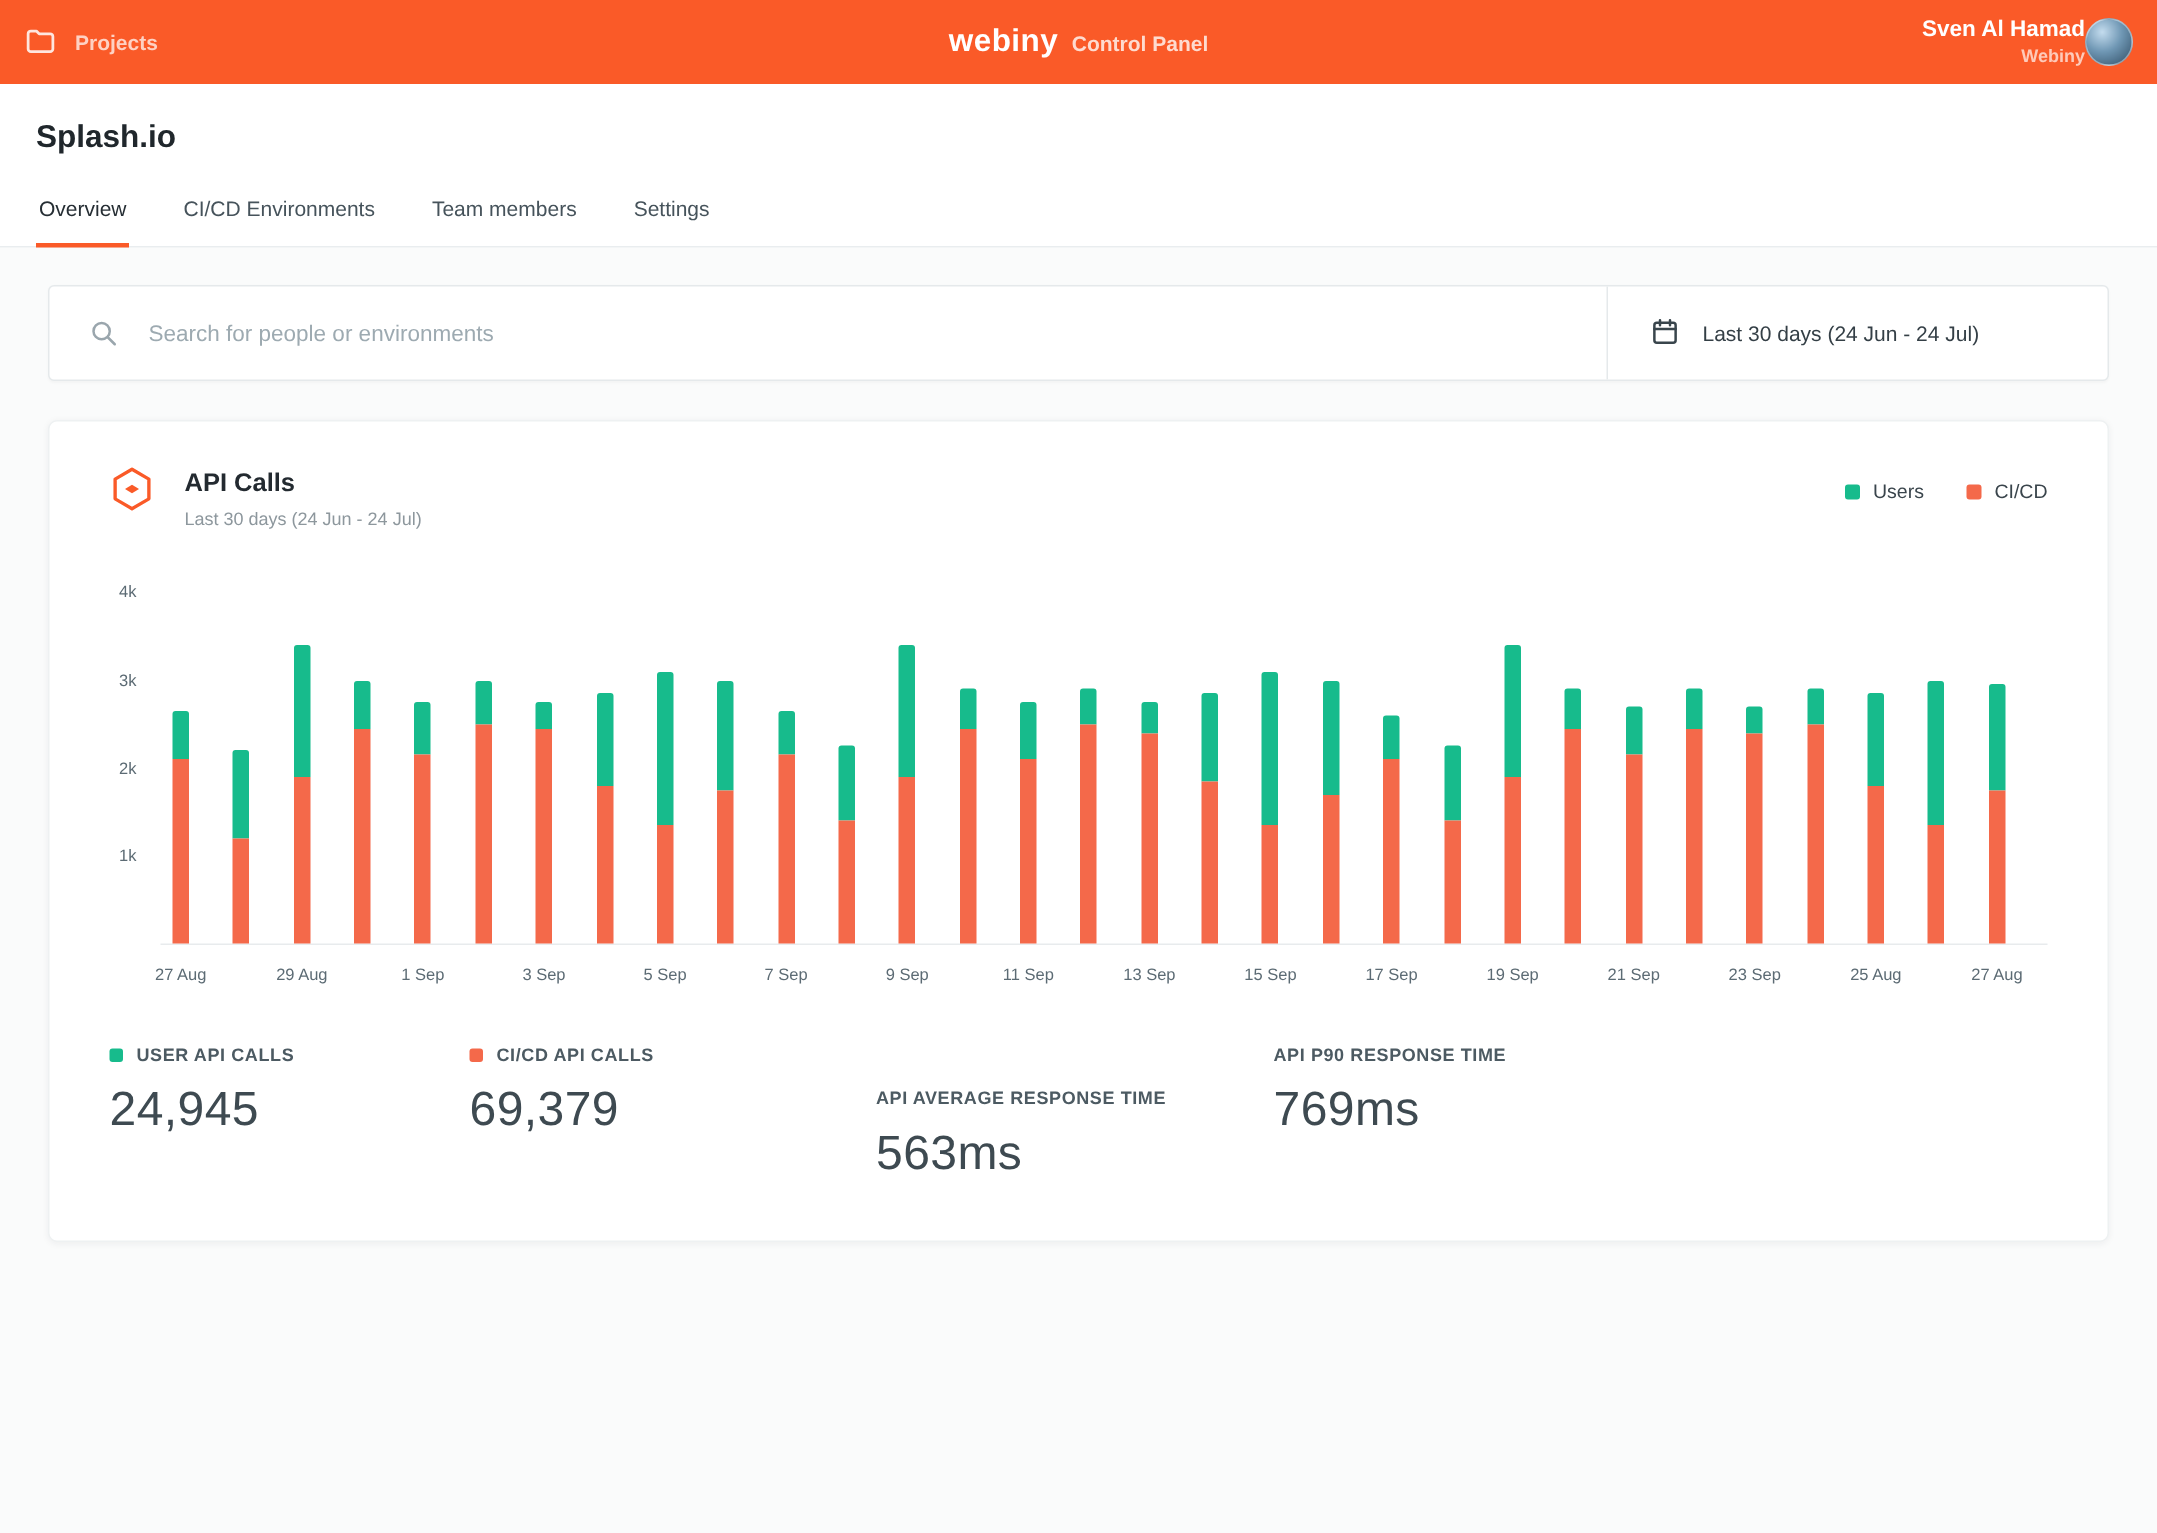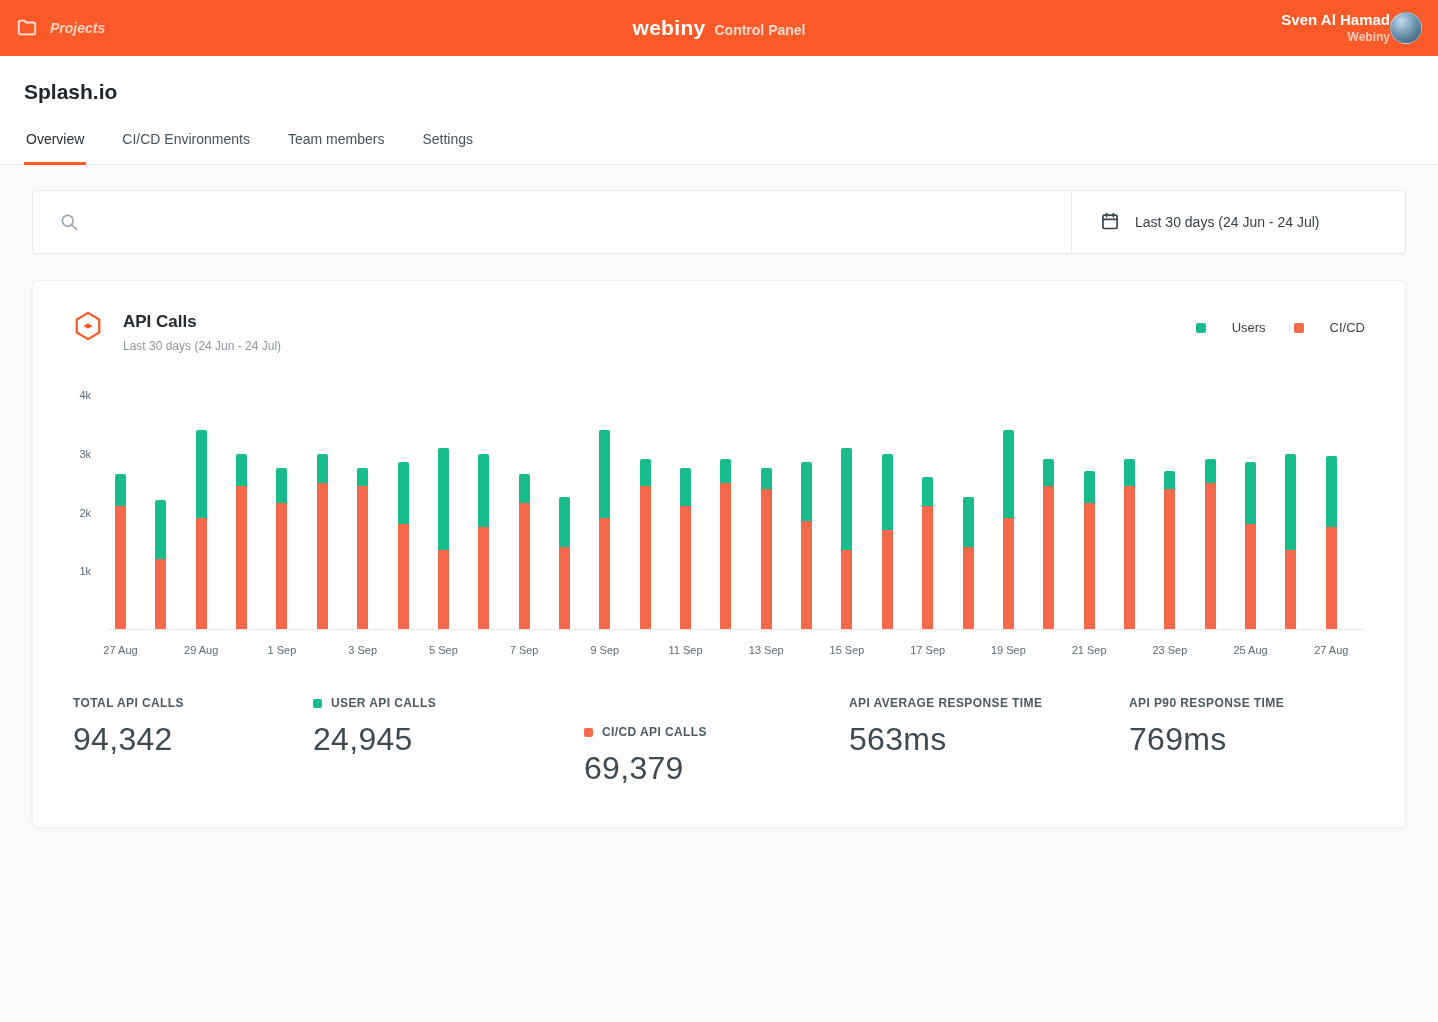--- a/index.html
+++ b/index.html
@@ -12,21 +12,21 @@
   }
 
   
   .topbar {
     position:relative; height:56px; background:#fa5a28; color:#fff;
     display:flex; align-items:center; padding:0 16px;
   }
   .topbar-left { display:flex; align-items:center; }
   .nav-item {
     display:flex; align-items:center; gap:12px;
-    color:rgba(255,255,255,.72); font-size:14px; font-weight:700; cursor:pointer;font-style:italic;
+    color:rgba(255,255,255,.72); font-size:14px; font-weight:700; cursor:pointer;
   }
   .nav-item svg { display:block; opacity:.85; }
   .topbar-center {
     position:absolute; left:50%; transform:translateX(-50%);
     display:flex; align-items:baseline; gap:9px;
   }
   .logo { font-size:21px; font-weight:800; letter-spacing:.3px; }
   .app-title { font-size:14px; font-weight:700; color:rgba(255,255,255,.78); }
   .topbar-right { margin-left:auto; display:flex; align-items:center; }
   .user-meta { text-align:right; line-height:1.3; }
@@ -74,21 +74,21 @@
     margin-top:26px; background:#fff; border:1px solid #eef1f2; border-radius:6px;
     box-shadow:0 1px 5px rgba(32,40,45,.06);
     padding:30px 40px 40px;
   }
   .card-head { display:flex; justify-content:space-between; align-items:flex-start; }
   .title-group { display:flex; gap:20px; align-items:flex-start; }
   .mark-icon svg { display:block; }
   .card-title { margin:1px 0 7px; font-size:17px; font-weight:700; color:#232a30; }
   .subtitle { font-size:12px; color:#8d979d; }
   .legend { display:flex; gap:28px; align-items:center; padding-top:9px; }
-  .legend-item { display:flex; gap:26px; align-items:center; font-size:13px; color:#3a454c; cursor:pointer; }
+  .legend-item { display:flex; gap:9px; align-items:center; font-size:13px; color:#3a454c; cursor:pointer; }
   .legend-swatch { width:10px; height:10px; border-radius:2px; }
 
   
   .chart { display:flex; margin-top:42px; margin-bottom:34px; }
   .y-axis { width:34px; position:relative; height:235px; font-size:11px; color:#5c6b74; }
   .ytick { position:absolute; right:16px; transform:translateY(-50%);text-align:center; }
   .plot {
     flex:1; height:235px; border-bottom:1px solid #e8ebed;
     display:flex; justify-content:space-between; align-items:flex-end;
     padding:0 28px 0 8px;
@@ -157,20 +157,21 @@
   <main class="content">
 
     <div class="toolbar">
       <div class="search">
         <span>
           <svg width="20" height="20" viewBox="0 0 24 24" fill="none" stroke="#9aa6ad" stroke-width="2" stroke-linecap="round">
             <circle cx="10.5" cy="10.5" r="6.5"></circle>
               <path d="M15.6 15.6 L21 21"></path>
           </svg>
         </span>
+        <input type="text" placeholder="Search for people or environments" style="">
       </div>
       <div class="datepicker">
         <span>
           <svg width="20" height="20" viewBox="0 0 24 24" fill="none" stroke="#39454c" stroke-width="2" stroke-linecap="round">
             <rect x="3.5" y="5" width="17" height="16" rx="2"></rect>
               <path d="M8 3v4 M16 3v4 M3.5 10h17"></path>
           </svg>
         </span>
         <span>Last 30 days (24 Jun - 24 Jul)</span>
       </div>
@@ -349,26 +350,20 @@
               <div class="seg seg-users" style="height: 30%; background: rgb(23, 187, 140);"></div>
               <div class="seg seg-cicd" style="height: 43.75%; background: rgb(244, 105, 74);"></div>
               <div class="xlabel">27 Aug</div>
             </div>
           </div>
       </div>
 
       <div class="stats" id="stats">
           <div class="stat">
             <div class="stat-label">
-              <div class="stat-label-text">TOTAL API CALLS</div>
-            </div>
-            <div class="stat-value">94,342</div>
-          </div>
-          <div class="stat">
-            <div class="stat-label">
               <div class="stat-dot" style="background: rgb(23, 187, 140);"></div>
               <div class="stat-label-text">USER API CALLS</div>
             </div>
             <div class="stat-value">24,945</div>
           </div>
           <div class="stat">
             <div class="stat-label">
               <div class="stat-dot" style="background: rgb(244, 105, 74);"></div>
               <div class="stat-label-text">CI/CD API CALLS</div>
             </div>

